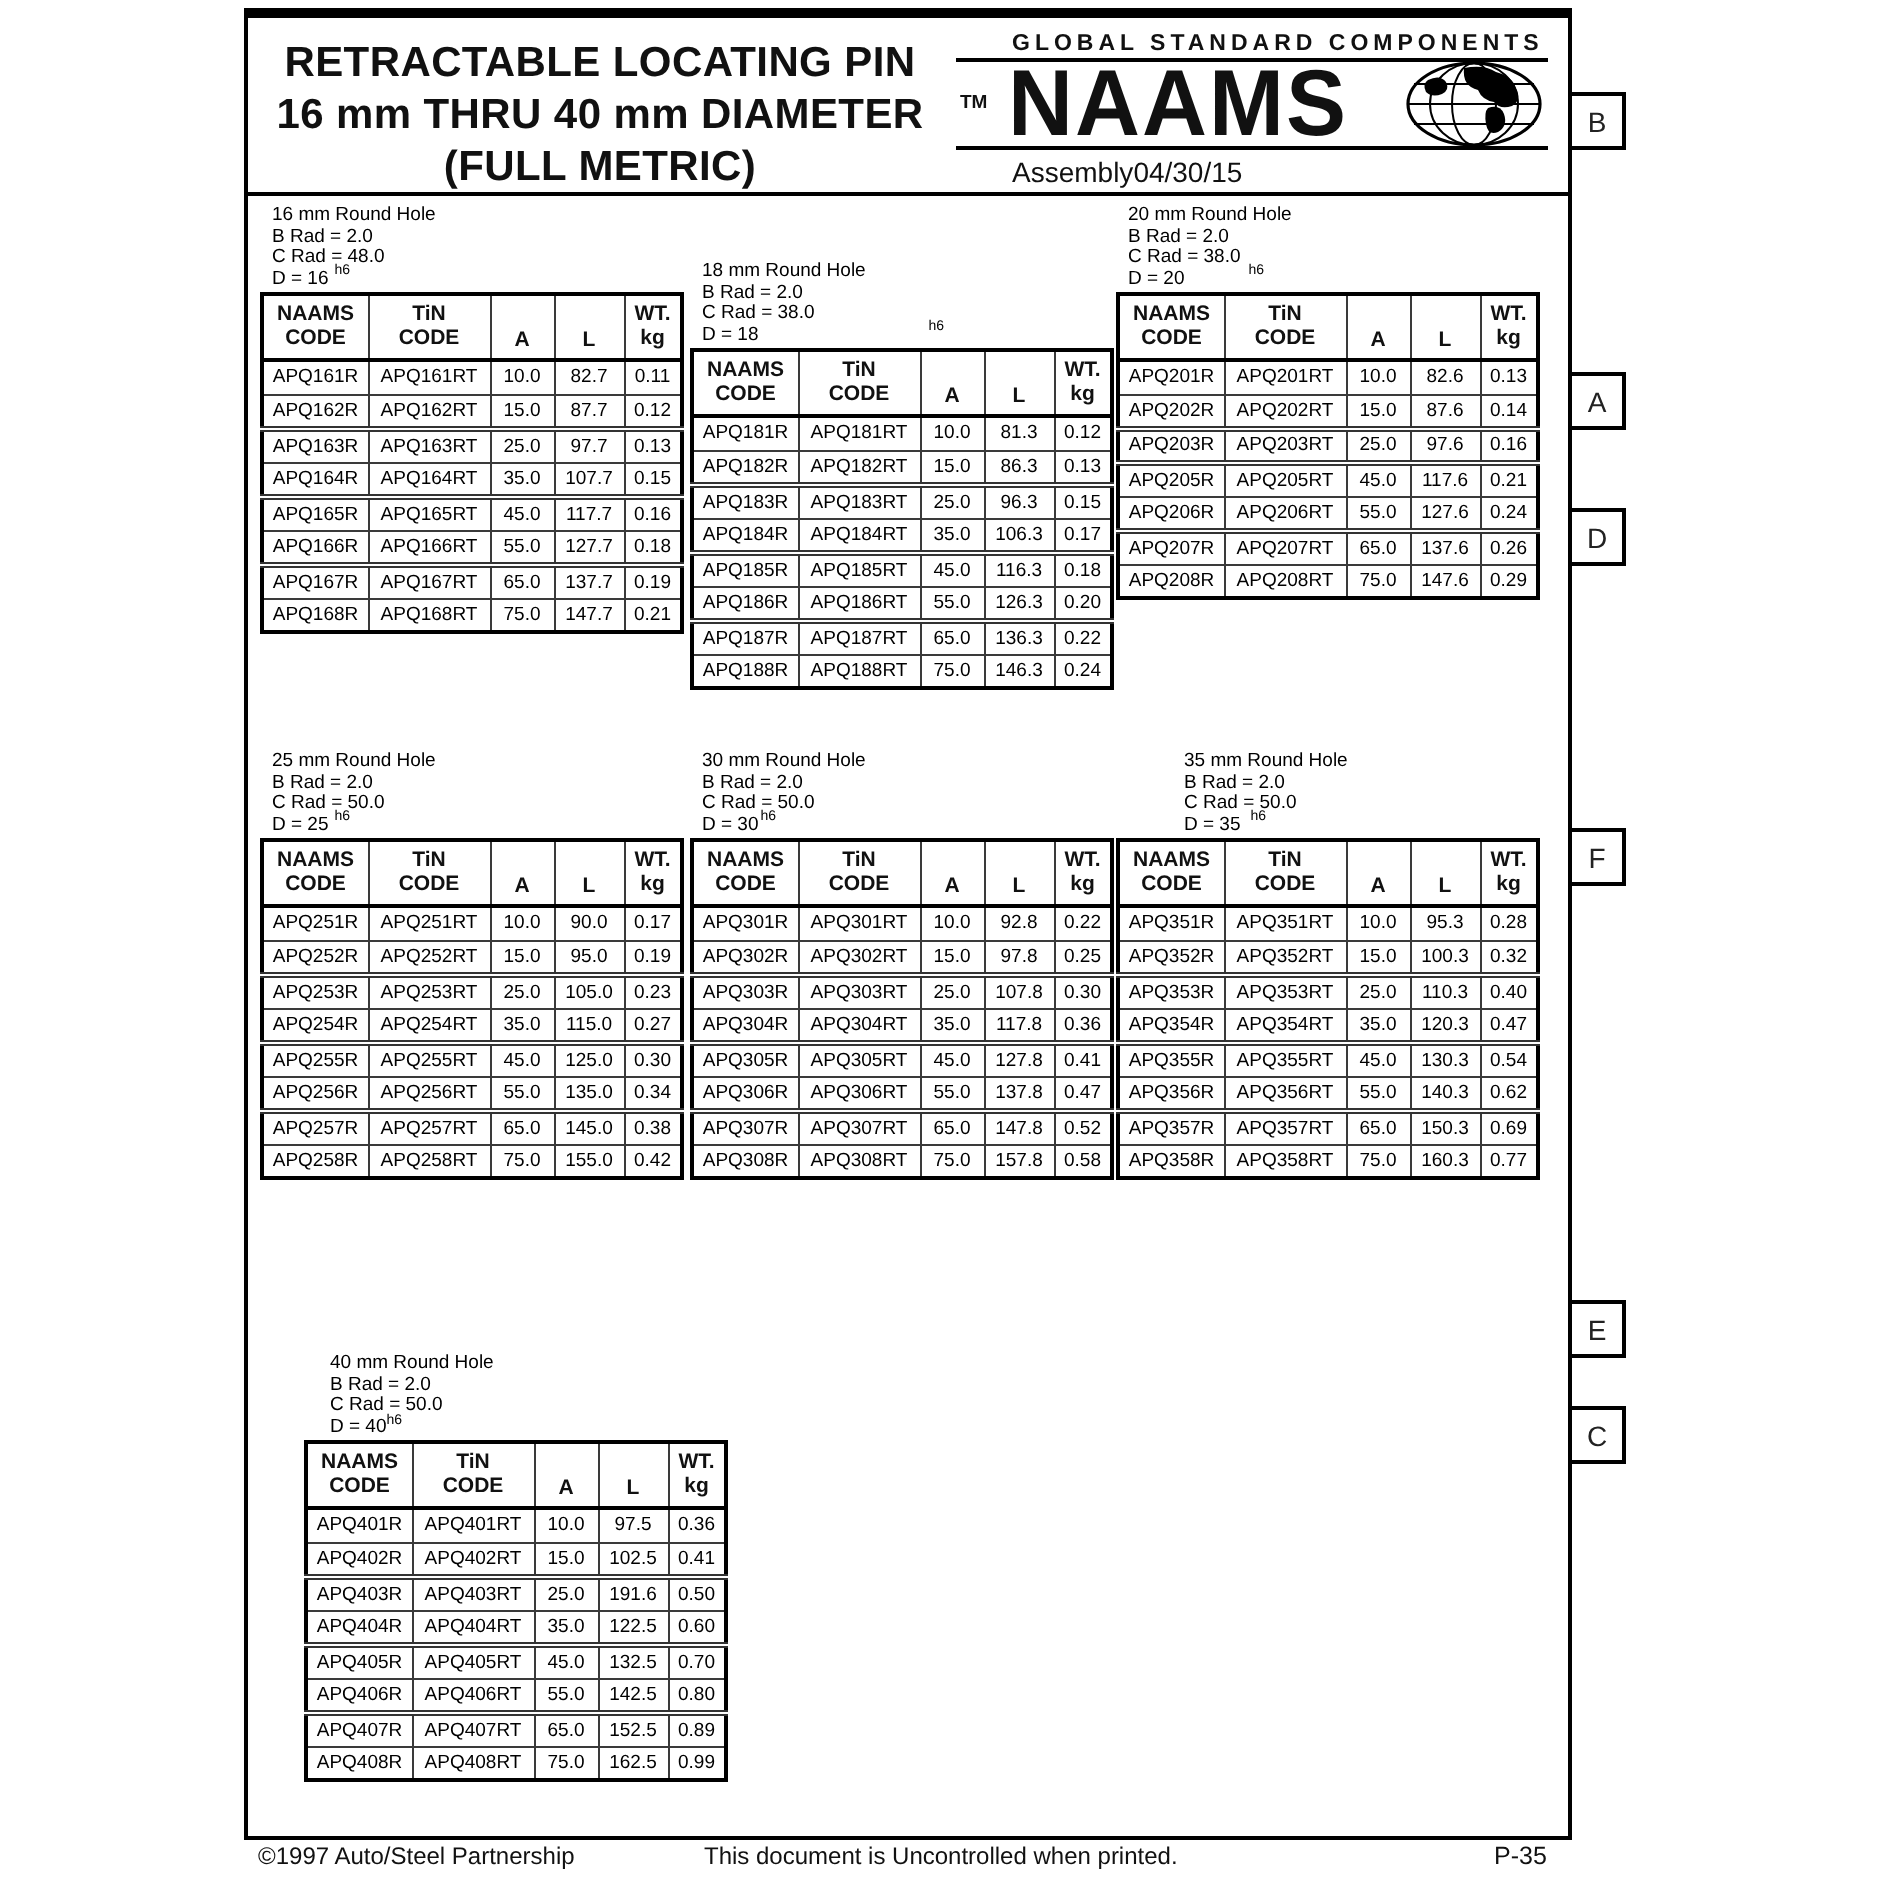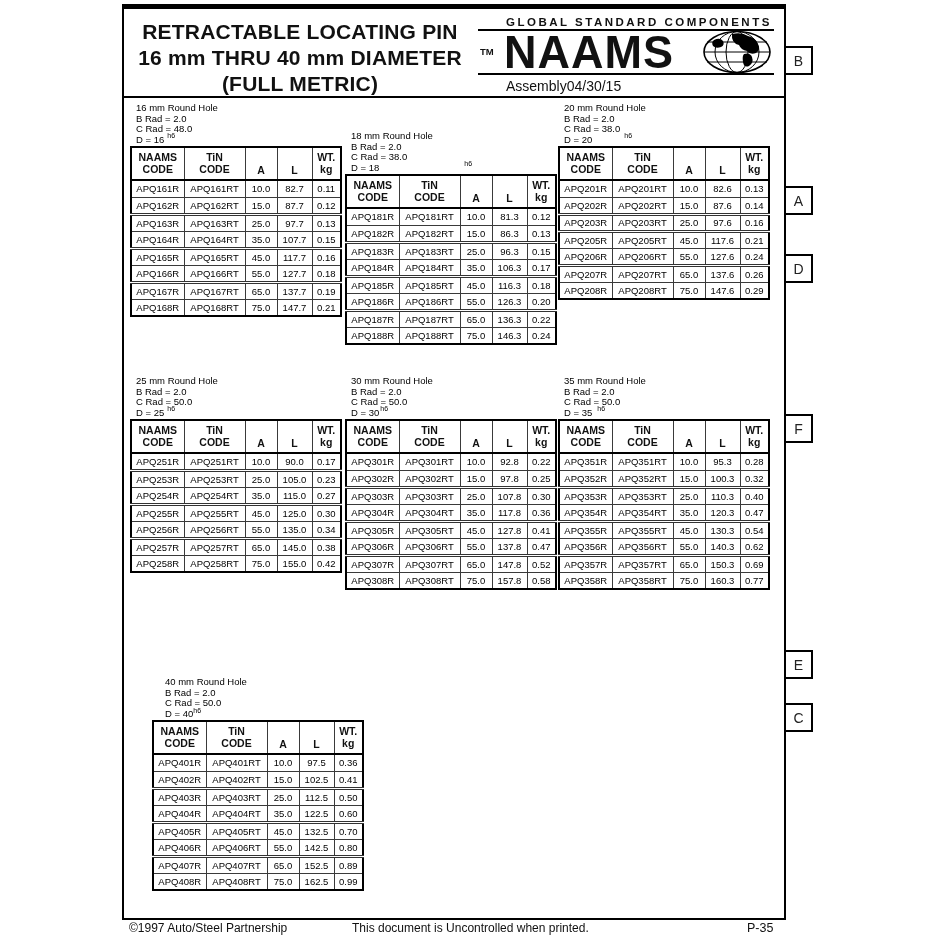--- a/index.html
+++ b/index.html
@@ -429,20 +429,27 @@
             </tr>
           </thead>
           <tbody>
             <tr>
               <td>APQ251R</td>
               <td>APQ251RT</td>
               <td>10.0</td>
               <td>90.0</td>
               <td>0.17</td>
             </tr>
+            <tr>
+              <td>APQ252R</td>
+              <td>APQ252RT</td>
+              <td>15.0</td>
+              <td>95.0</td>
+              <td>0.19</td>
+            </tr>
             <tr class="grp">
               <td>APQ253R</td>
               <td>APQ253RT</td>
               <td>25.0</td>
               <td>105.0</td>
               <td>0.23</td>
             </tr>
             <tr>
               <td>APQ254R</td>
               <td>APQ254RT</td>
@@ -572,21 +579,21 @@
               <td>APQ308R</td>
               <td>APQ308RT</td>
               <td>75.0</td>
               <td>157.8</td>
               <td>0.58</td>
             </tr>
           </tbody>
         </table>
       </div>
       <div class="tgroup" style="left: 558px; top: 376px;">
-        <div class="tinfo" style="padding-left: 6px;">
+        <div class="tinfo" style="padding-left: 6px; margin-left: 28px;">
           <div>35 mm Round Hole</div>
           <div>B Rad = 2.0</div>
           <div>C Rad = 50.0</div>
           <div><span>D = 35</span><span class="sup" style="margin-left: 5px;">h6</span></div>
         </div>
         <table class="spec-table">
           <colgroup>
             <col style="width: 53px;">
             <col style="width: 61px;">
             <col style="width: 32px;">
@@ -724,21 +731,21 @@
               <td>APQ402R</td>
               <td>APQ402RT</td>
               <td>15.0</td>
               <td>102.5</td>
               <td>0.41</td>
             </tr>
             <tr class="grp">
               <td>APQ403R</td>
               <td>APQ403RT</td>
               <td>25.0</td>
-              <td>112.5</td>
+              <td>191.6</td>
               <td>0.50</td>
             </tr>
             <tr>
               <td>APQ404R</td>
               <td>APQ404RT</td>
               <td>35.0</td>
               <td>122.5</td>
               <td>0.60</td>
             </tr>
             <tr class="grp">

